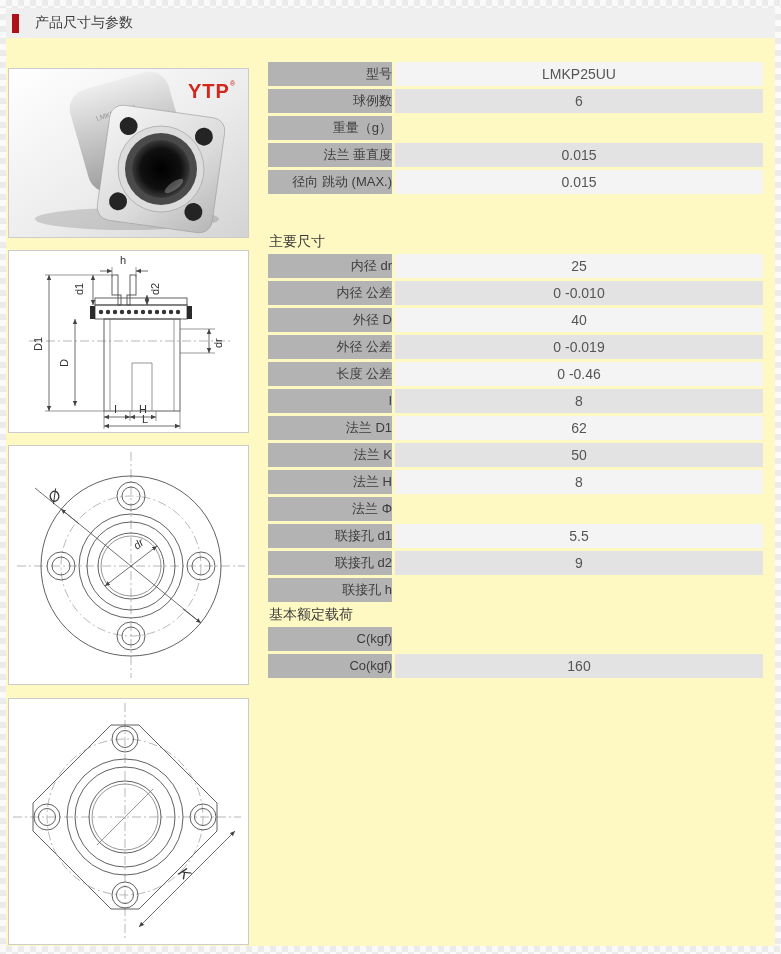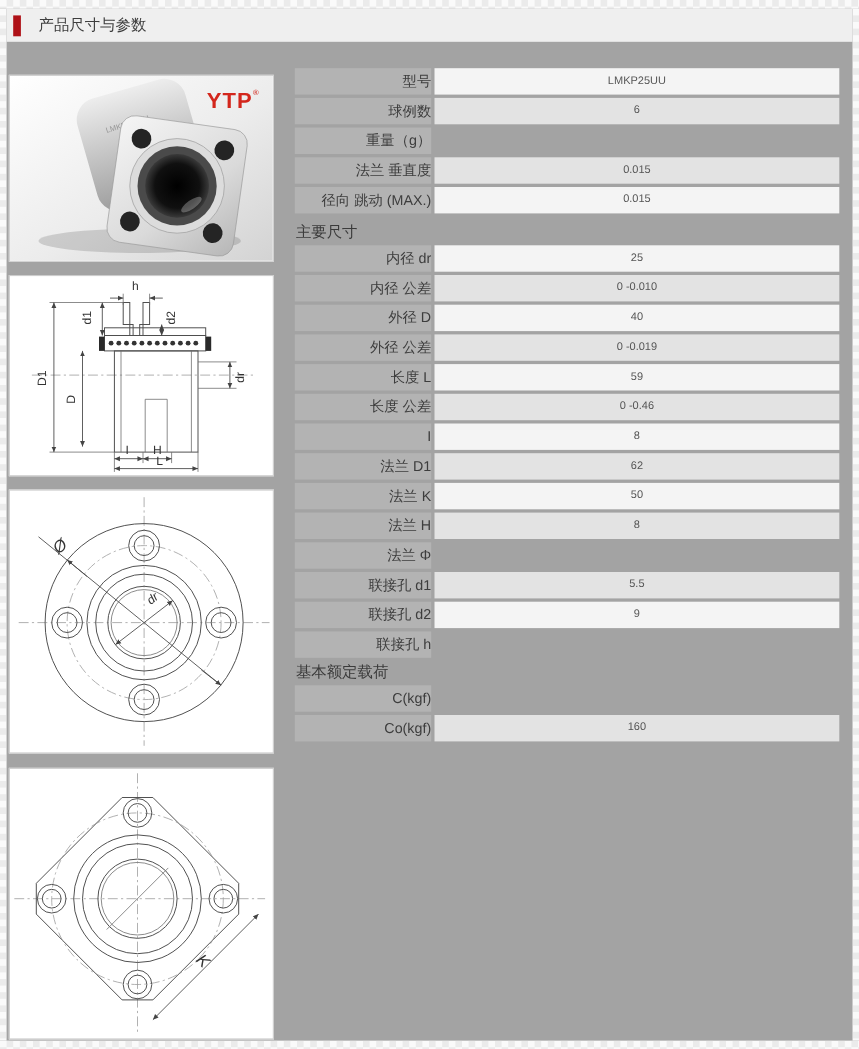--- a/index.html
+++ b/index.html
@@ -1,16 +1,16 @@
 <!DOCTYPE html>
 <html><head>
 <meta charset="utf-8">
 <style>
   html,body{margin:0;padding:0;}
-  .page{position:relative;width:781px;height:954px;background:#a3a3a3;overflow:hidden;
+  .page{position:relative;width:781px;height:954px;background:#fef9c3;overflow:hidden;
         font-family:"Liberation Sans",sans-serif;}
   .checker{position:absolute;
         background:conic-gradient(#ebebeb 25%, #fafafa 0 50%, #ebebeb 0 75%, #fafafa 0);
         background-size:12px 12px;}
   #checker-top{left:0;top:0;width:781px;height:8px;}
   #checker-bottom{left:0;top:946px;width:781px;height:8px;}
   #checker-left{left:0;top:8px;width:6px;height:938px;}
   #checker-right{left:775px;top:8px;width:6px;height:938px;}
 
   .title-bar{position:absolute;left:6px;top:8px;width:769px;height:30px;background:#efefef;
@@ -22,26 +22,26 @@
   #photo-box{top:68px;height:168px;}
   #section-box{top:250px;height:181px;}
   #round-box{top:445px;height:238px;}
   #square-box{top:698px;height:245px;}
 
   .right-col{position:absolute;left:268px;top:62px;width:495px;}
   .spec-table{width:495px;}
   .spec-row{display:flex;height:24px;margin-bottom:3px;}
   .cell-label{width:124px;margin-right:3px;background:#b3b3b3;color:#3d3d3d;
         font-size:13px;line-height:24px;text-align:right;white-space:nowrap;}
-  .cell-value{flex:1;color:#555;font-size:10px;line-height:24px;text-align:center;}
+  .cell-value{flex:1;color:#555;font-size:14px;line-height:24px;text-align:center;}
   .spec-row:nth-child(odd) .cell-value{background:#f4f4f4;}
   .spec-row:nth-child(even) .cell-value{background:#e3e3e3;}
 
   .tbl-heading{font-size:14px;font-weight:normal;color:#3b3b3b;line-height:18px;margin:0 0 4px 1px;}
-  #main-heading{margin-top:7px;}
+  #main-heading{margin-top:38px;}
   #load-heading{margin-top:2px;}
 
   svg .ln{stroke:#4f4f4f;stroke-width:0.9;fill:none;}
   svg .thin{stroke:#6a6a6a;stroke-width:0.7;fill:none;}
   svg .cl{stroke:#999;stroke-width:0.7;fill:none;stroke-dasharray:9 3 2 3;}
   svg .dim{stroke:#4a4a4a;stroke-width:0.8;fill:none;}
   svg .dlabel{font-size:11px;fill:#333;}
   svg .biglabel{font-size:15px;font-style:italic;fill:#333;}
 </style>
 </head>
@@ -275,24 +275,20 @@
         </div>
         <div class="spec-row">
           <div class="cell-label">外径 D</div>
           <div class="cell-value">40</div>
         </div>
         <div class="spec-row">
           <div class="cell-label">外径 公差</div>
           <div class="cell-value">0 -0.019</div>
         </div>
         <div class="spec-row">
-          <div class="cell-label">长度 L</div>
-          <div class="cell-value">59</div>
-        </div>
-        <div class="spec-row">
           <div class="cell-label">长度 公差</div>
           <div class="cell-value">0 -0.46</div>
         </div>
         <div class="spec-row">
           <div class="cell-label">I</div>
           <div class="cell-value">8</div>
         </div>
         <div class="spec-row">
           <div class="cell-label">法兰 D1</div>
           <div class="cell-value">62</div>

